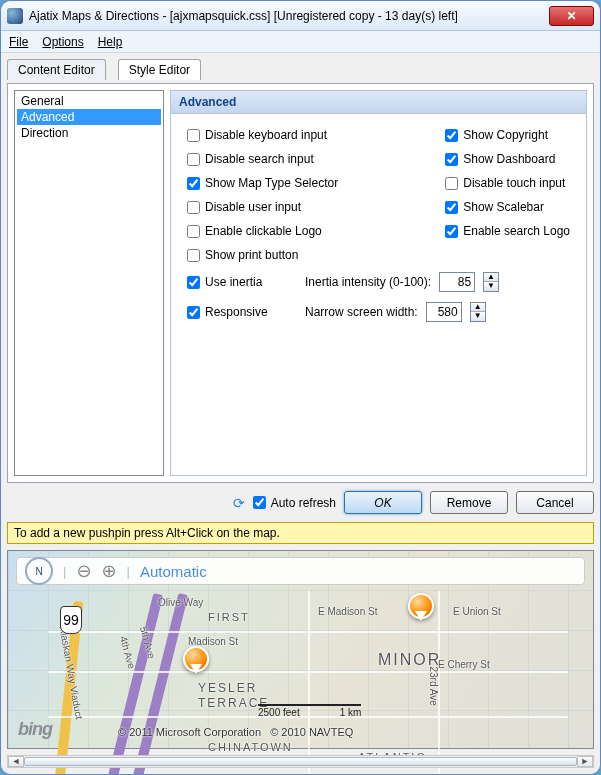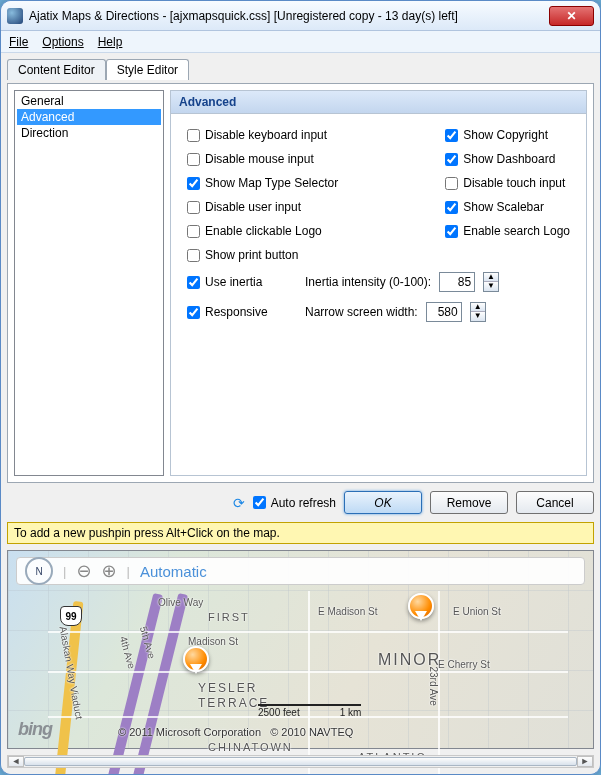--- a/index.html
+++ b/index.html
@@ -63,21 +63,21 @@
     flex: 1;
     background: #f0f0f0;
     display: flex;
     flex-direction: column;
     padding: 6px;
     gap: 4px;
     overflow: hidden;
   }
   .tabs {
     display: flex;
-    gap: 0;
+    gap: 12px;
     margin-bottom: -1px;
     text-align: right;
   }
   .tab {
     border: 1px solid #9ca7b3;
     border-bottom: none;
     padding: 3px 10px;
     background: #eef2f6;
     border-radius: 3px 3px 0 0;
     cursor: pointer;
@@ -244,22 +244,22 @@
   }
   .copy{
     position:absolute;bottom:10px;left:110px;font-size:11px;color:#333;
     text-shadow:0 0 2px #fff,0 0 2px #fff;
   }
   .scalebar{
     position:absolute;bottom:30px;left:250px;font-size:10px;color:#222;
     border-top:2px solid #222;padding-top:1px;display:flex;gap:40px;
   }
   .shield{
-    position:absolute;width:22px;height:20px;background:#fff;border:1.5px solid #333;
-    border-radius:4px 4px 8px 8px;font-size:10px;font-weight:bold;
+    position:absolute;width:22px;height:28px;background:#fff;border:1.5px solid #333;
+    border-radius:4px 4px 8px 8px;font-size:14px;font-weight:normal;
     display:flex;align-items:center;justify-content:center;
   }
   .hscroll{
     height:17px;background:#f0f0f0;border:1px solid #c9c9c9;position:relative;margin-top:2px;
   }
   .hscroll .thumb{position:absolute;left:16px;right:16px;top:1px;bottom:1px;background:linear-gradient(#fdfdfd,#d9e2ec);border:1px solid #a9b6c4;border-radius:2px;}
   .hscroll .arr{position:absolute;top:0;bottom:0;width:16px;background:linear-gradient(#fdfdfd,#e4e9ef);border:1px solid #c0c0c0;display:flex;align-items:center;justify-content:center;font-size:9px;color:#555;}
   .hscroll .arr.l{left:0;} .hscroll .arr.r{right:0;}
 </style>
 </head>
@@ -298,21 +298,21 @@
               <input type="checkbox" style="">
               <span>Disable keyboard input</span>
             </label>
           <label class="check">
               <input type="checkbox" checked="" style="">
               <span>Show Copyright</span>
             </label>
 
           <label class="check">
               <input type="checkbox" style="">
-              <span>Disable mouse input</span>
+              <span>Disable search input</span>
             </label>
           <label class="check">
               <input type="checkbox" checked="" style="">
               <span>Show Dashboard</span>
             </label>
 
           <label class="check">
               <input type="checkbox" checked="" style="">
               <span>Show Map Type Selector</span>
             </label>

